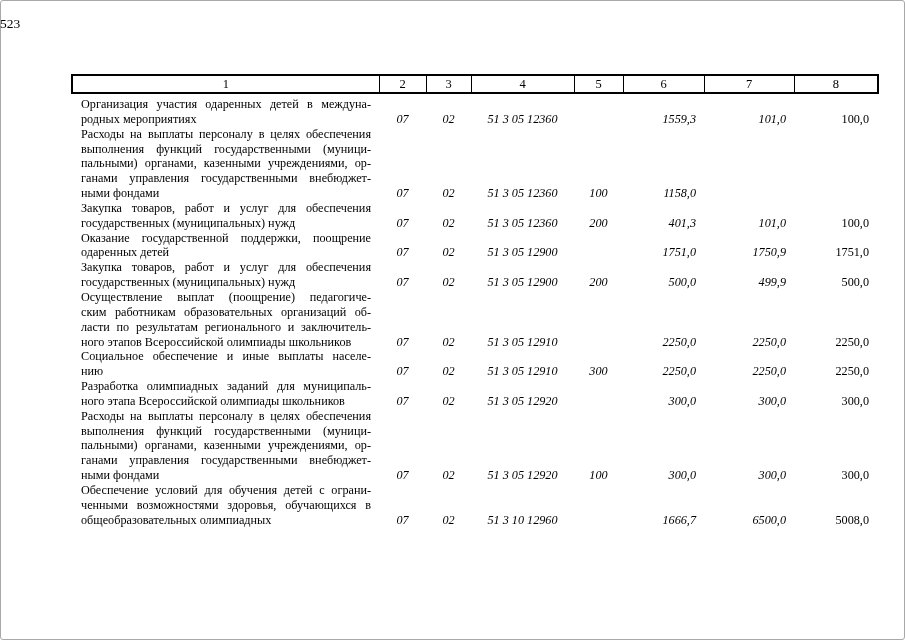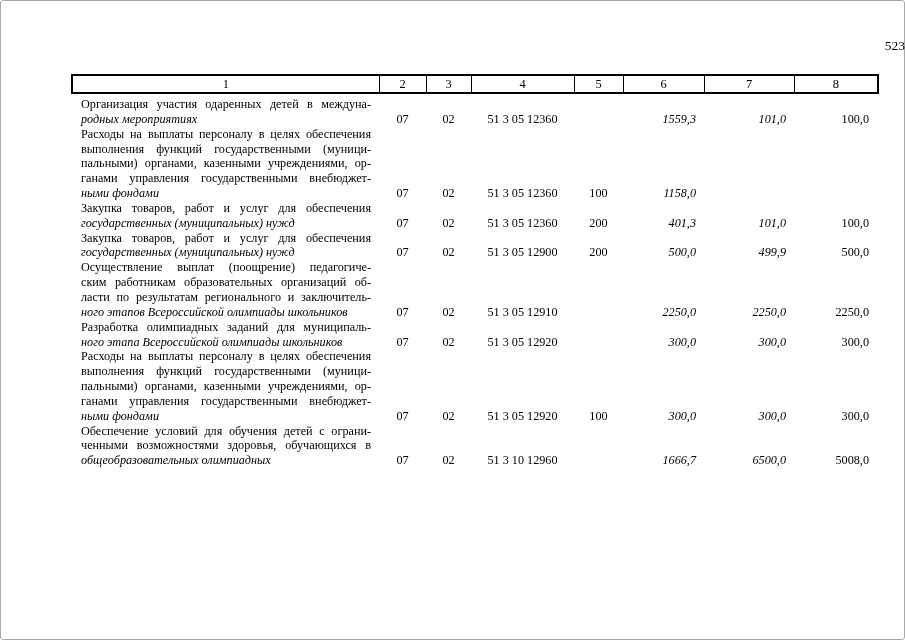--- a/index.html
+++ b/index.html
@@ -13,22 +13,22 @@
     overflow: hidden;
   }
   .page-frame {
     position: absolute; inset: 0;
     border: 1px solid #a8a8a8;
     border-radius: 3px;
     pointer-events: none;
   }
   .page-number {
     position: absolute;
-    top: 38px; left: 0; width: 100%;
-    text-align: right;
+    top: 16px; left: 0; width: 100%;
+    text-align: left;
     font-size: 13.5px;
     line-height: 15px;
   }
   table.budget {
     position: absolute;
     left: 71px; top: 74px;
     width: 806px;
     border-collapse: collapse;
     table-layout: fixed;
   }
@@ -49,22 +49,22 @@
     padding: 0;
     vertical-align: bottom;
     font-size: 12.2px;
     line-height: 14.85px;
     white-space: nowrap;
     overflow: visible;
   }
   tbody tr:first-child td { padding-top: 3px; margin-top: 10px; }
   td.name-cell { padding-left: 9px; padding-right: 8px; }
   .nline { text-align: justify; text-align-last: justify; white-space: nowrap; }
-  .nline.last { text-align-last: left; font-style: italic; }
-  td.c { text-align: center; }
+  .nline.last { text-align-last: left; }
+  td.c { text-align: center; font-style: italic; }
   td.r { text-align: right; }
   td.pr8 { padding-right: 8px; font-style: italic; }
   td.pr9 { padding-right: 9px; }
 </style>
 </head>
 <body>
 
 <div class="page-frame"></div>
 
 <div class="page-number">523</div>
@@ -130,20 +130,33 @@
     <td class="val c">07</td>
     <td class="val c">02</td>
     <td class="val c">51 3 05 12360</td>
     <td class="val c">200</td>
     <td class="val r pr8">401,3</td>
     <td class="val r pr8">101,0</td>
     <td class="val r pr9">100,0</td>
   </tr>
       <tr>
     <td class="name-cell">
+          <div class="nline">Оказание государственной поддержки, поощрение</div>
+          <div class="nline last">одаренных детей</div>
+        </td>
+    <td class="val c">07</td>
+    <td class="val c">02</td>
+    <td class="val c">51 3 05 12900</td>
+    <td class="val c"></td>
+    <td class="val r pr8">1751,0</td>
+    <td class="val r pr8">1750,9</td>
+    <td class="val r pr9">1751,0</td>
+  </tr>
+      <tr>
+    <td class="name-cell">
           <div class="nline">Закупка товаров, работ и услуг для обеспечения</div>
           <div class="nline last">государственных (муниципальных) нужд</div>
         </td>
     <td class="val c">07</td>
     <td class="val c">02</td>
     <td class="val c">51 3 05 12900</td>
     <td class="val c">200</td>
     <td class="val r pr8">500,0</td>
     <td class="val r pr8">499,9</td>
     <td class="val r pr9">500,0</td>
@@ -158,20 +171,33 @@
     <td class="val c">07</td>
     <td class="val c">02</td>
     <td class="val c">51 3 05 12910</td>
     <td class="val c"></td>
     <td class="val r pr8">2250,0</td>
     <td class="val r pr8">2250,0</td>
     <td class="val r pr9">2250,0</td>
   </tr>
       <tr>
     <td class="name-cell">
+          <div class="nline">Социальное обеспечение и иные выплаты населе-</div>
+          <div class="nline last">нию</div>
+        </td>
+    <td class="val c">07</td>
+    <td class="val c">02</td>
+    <td class="val c">51 3 05 12910</td>
+    <td class="val c">300</td>
+    <td class="val r pr8">2250,0</td>
+    <td class="val r pr8">2250,0</td>
+    <td class="val r pr9">2250,0</td>
+  </tr>
+      <tr>
+    <td class="name-cell">
           <div class="nline">Разработка олимпиадных заданий для муниципаль-</div>
           <div class="nline last">ного этапа Всероссийской олимпиады школьников</div>
         </td>
     <td class="val c">07</td>
     <td class="val c">02</td>
     <td class="val c">51 3 05 12920</td>
     <td class="val c"></td>
     <td class="val r pr8">300,0</td>
     <td class="val r pr8">300,0</td>
     <td class="val r pr9">300,0</td>

